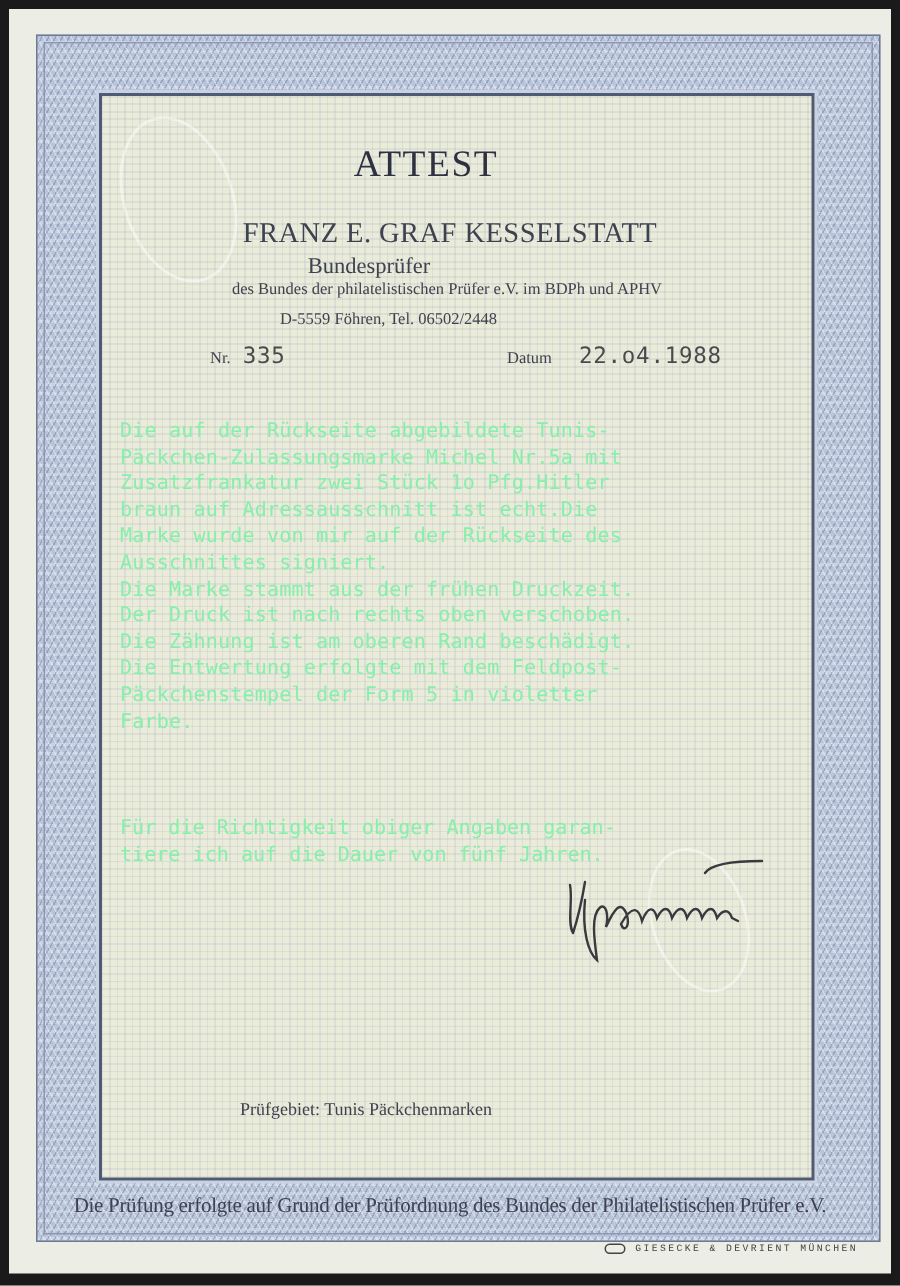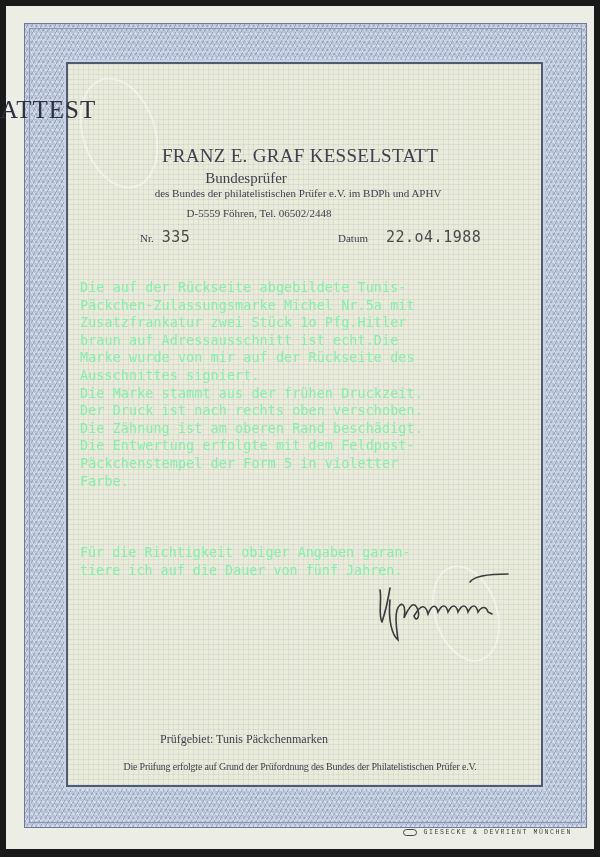--- a/index.html
+++ b/index.html
@@ -47,21 +47,21 @@
     border-radius: 50%;
   }
   .wm1 { left: 14px; top: 12px; width: 70px; height: 110px; transform: rotate(-18deg); }
   .wm2 { left: 366px; top: 500px; width: 60px; height: 95px; transform: rotate(-18deg); }
 
   .serif { font-family: "Liberation Serif", "DejaVu Serif", serif; color: #3e4150; }
   .mono  { font-family: "DejaVu Sans Mono", "Liberation Mono", monospace; color: #86efac; }
 
   .title {
     position: absolute; left: 0; width: 568px; top: 96px;
-    font-size: 25px; letter-spacing: 1px; color: #2e3142;
+    text-align: center; font-size: 25px; letter-spacing: 1px; color: #2e3142;
   }
   .name {
     position: absolute; left: 0; width: 600px; top: 145px;
     text-align: center; font-size: 19px; letter-spacing: 0.3px;
   }
   .role {
     position: absolute; left: 0; width: 492px; top: 170px;
     text-align: center; font-size: 15px;
   }
   .assoc {
@@ -86,22 +86,22 @@
     position: absolute; left: 80px; top: 544px; width: 460px;
     font-size: 13.4px; line-height: 17.6px; white-space: pre;
   }
   .signature { position: absolute; left: 370px; top: 570px; width: 160px; height: 75px; }
 
   .field {
     position: absolute; left: 0; width: 488px; top: 732px;
     text-align: center; font-size: 12px;
   }
   .footer-note {
-    position: absolute; left: 0; width: 600px; top: 761px;
-    text-align: center; font-size: 10px; letter-spacing: -0.2px;
+    position: absolute; left: 0; width: 600px; top: 797px;
+    text-align: center; font-size: 14px; letter-spacing: -0.2px;
   }
   .printer {
     position: absolute; right: 28px; top: 829px;
     font-family: Liberation Mono, monospace; font-size: 6.5px; letter-spacing: 1.6px; color: #444;
     display: flex; align-items: center; gap: 6px;
   }
   .printer-logo {
     width: 14px; height: 7px; border: 1px solid #444; border-radius: 4px; box-sizing: border-box;
   }
 </style>

